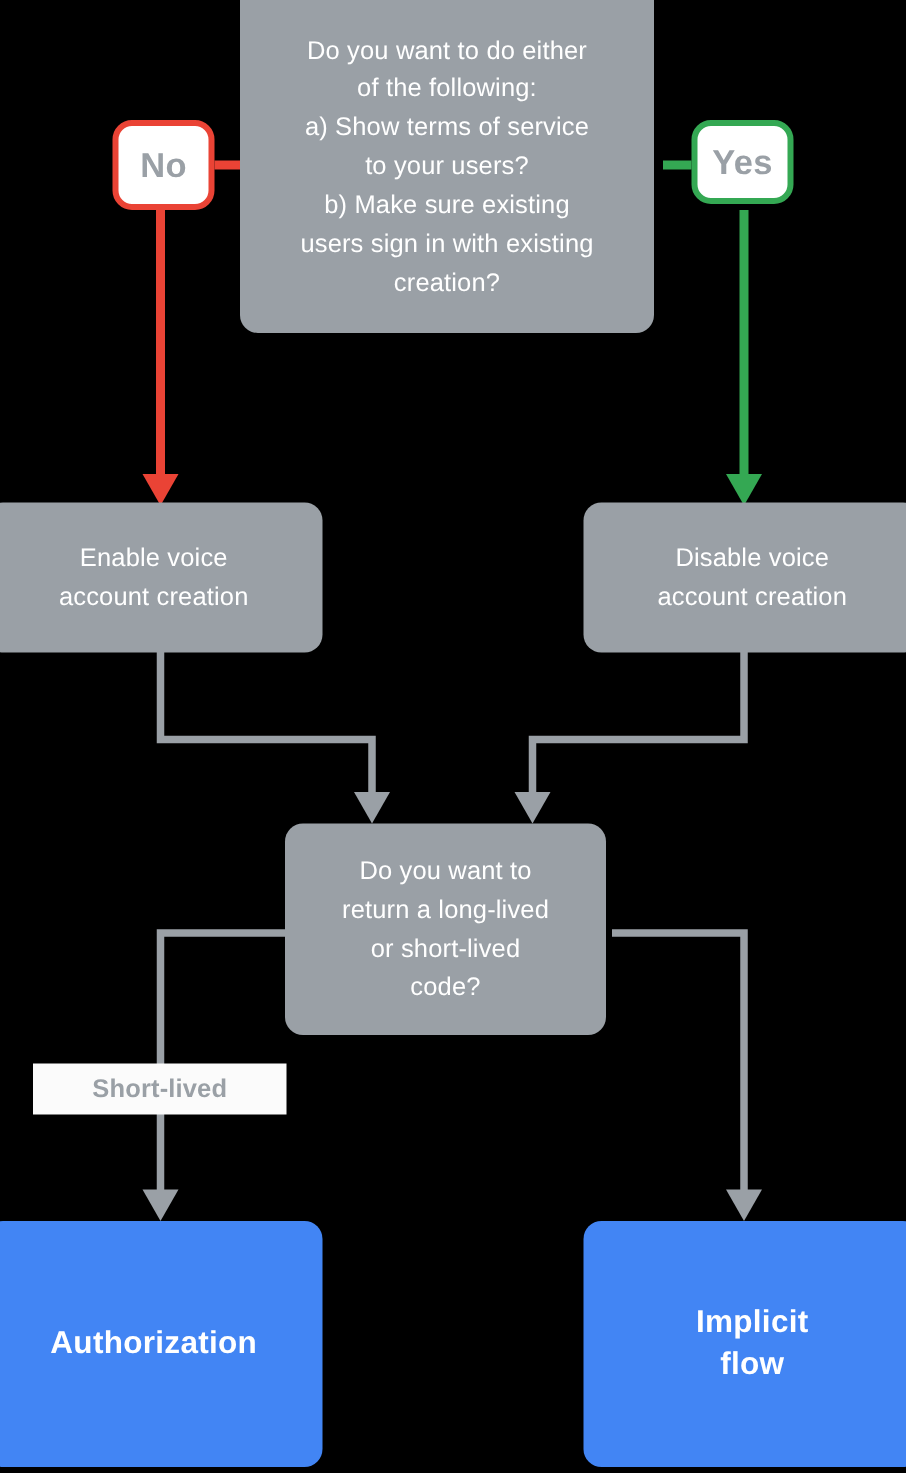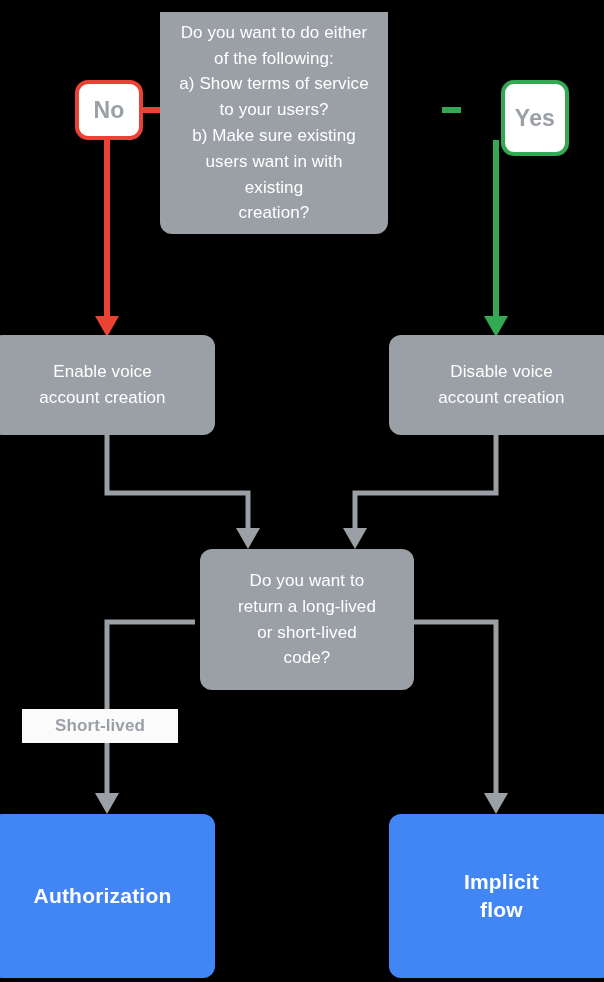--- a/index.html
+++ b/index.html
@@ -140,64 +140,64 @@
       <path d="M195,622 L107,622 L107,795" stroke="#9aa0a6" stroke-width="5" fill="none"></path>
       <path d="M95,793 L119,793 L107,814 z" fill="#9aa0a6"></path>
     </g>
 
     <g>
       <path d="M408,622 L496,622 L496,795" stroke="#9aa0a6" stroke-width="5" fill="none"></path>
       <path d="M484,793 L508,793 L496,814 z" fill="#9aa0a6"></path>
     </g>
   </svg>
 
-  <div class="node node-gray" style="left:160px; top:0px; width:228px; height:222px; padding:14px 16px; border-radius:0 0 12px 12px; z-index:4;margin-top:12px;">
+  <div class="node node-gray" style="left:160px; top:0px; width:276px; height:222px; padding:14px 16px; border-radius:0 0 12px 12px; z-index:4;">
     <div>
       <div>Do you want to do either</div>
       <div>of the following:</div>
       <div>a) Show terms of service</div>
       <div>to your users?</div>
       <div>b) Make sure existing</div>
-      <div>users want in with existing</div>
+      <div>users sign in with existing</div>
       <div>creation?</div>
     </div>
   </div>
 
   <div class="pill pill-no" style="left:75px; top:80px; width:68px; height:60px;">
     <span>No</span>
   </div>
 
-  <div class="pill pill-yes" style="left:461px; top:80px; width:68px; height:76px;margin-left:40px;">
+  <div class="pill pill-yes" style="left:461px; top:80px; width:68px; height:56px;">
     <span>Yes</span>
   </div>
 
   <div class="node node-gray" style="left:-10px; top:335px; width:225px; height:100px; border-radius:12px; z-index:4;">
     <div>
       <div>Enable voice</div>
       <div>account creation</div>
     </div>
   </div>
 
   <div class="node node-gray" style="left:389px; top:335px; width:225px; height:100px; border-radius:12px; z-index:4;">
     <div>
       <div>Disable voice</div>
       <div>account creation</div>
     </div>
   </div>
 
-  <div class="node node-gray" style="left:200px; top:549px; width:214px; height:141px; border-radius:12px; z-index:4;">
+  <div class="node node-gray" style="left:190px; top:549px; width:214px; height:141px; border-radius:12px; z-index:4;">
     <div>
       <div>Do you want to</div>
       <div>return a long-lived</div>
       <div>or short-lived</div>
       <div>code?</div>
     </div>
   </div>
 
-  <div class="edge-label" style="left:22px; top:709px; width:156px; height:34px;">
+  <div class="edge-label" style="left:22px; top:709px; width:169px; height:34px;">
     <span>Short-lived</span>
   </div>
 
 
   <div class="node node-blue" style="left:-10px; top:814px; width:225px; height:164px; border-radius:12px; z-index:4;">
     <div>
       <div>Authorization</div>
     </div>
   </div>
 

